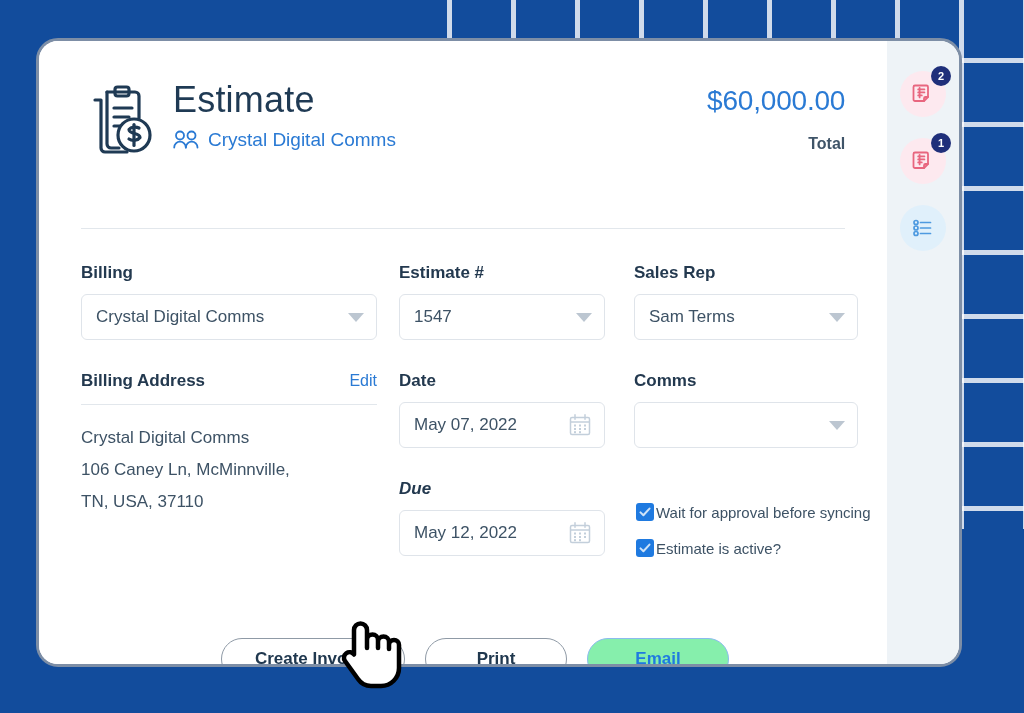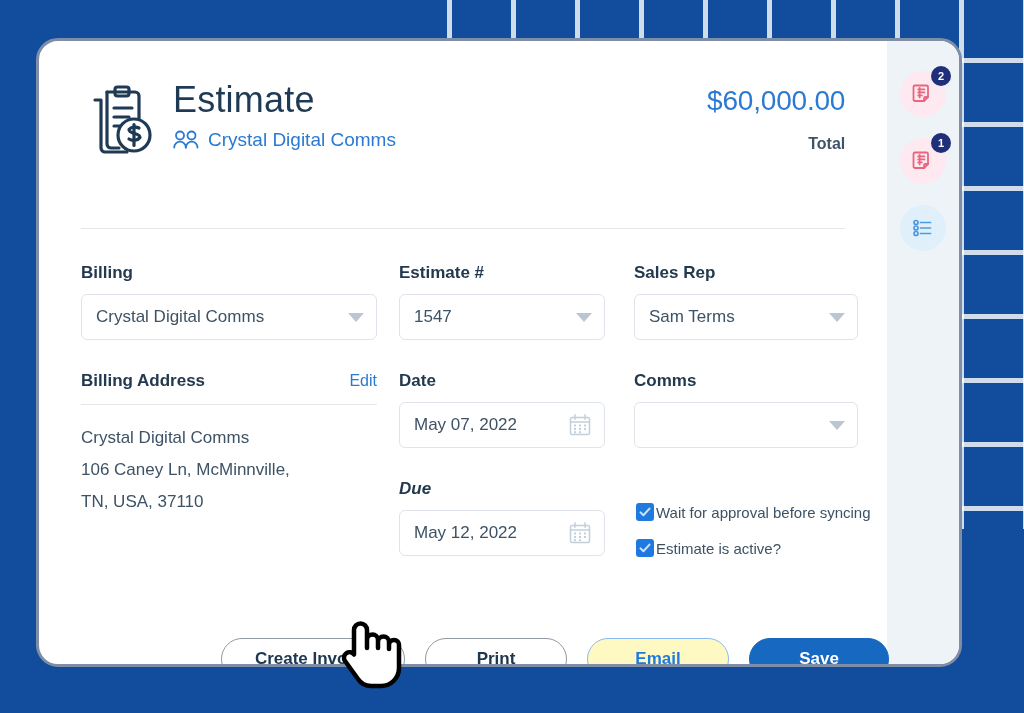--- a/index.html
+++ b/index.html
@@ -42,21 +42,20 @@
     border-radius: 22px;
     overflow: hidden;
     display: flex;
   }
   #card-body {
     position: relative;
     width: 851px;
     height: 100%;
     background: #ffffff;
     padding: 6px;
-    border-radius: 25px;
   }
   #card-rail {
     width: 72px;
     height: 100%;
     background: #eef3f7;
     display: flex;
     flex-direction: column;
     align-items: center;
     padding-top: 30px;
     gap: 21px;
@@ -237,21 +236,21 @@
   .btn-outline-grey {
     width: 184px;
     border: 1px solid #8f9aa6;
     background: #fff;
     color: #20384f;
   }
   .btn-outline-grey.narrow { width: 142px; }
   .btn-outline-blue {
     width: 142px;
     border: 1px solid #8bbbee;
-    background: #fef9c3;
+    background: #86efac;
     color: #1f7ae0;
   }
   .btn-primary {
     width: 140px;
     background: #1668c0;
     color: #fff;
     border: 1px solid #1668c0;
   }
 
   
@@ -443,21 +442,20 @@
           </svg>
         </span>
         <span class="check-label">Estimate is active?</span>
       </div>
     </div>
 
     <div id="buttons">
       <div class="btn btn-outline-grey">Create Invoice</div>
       <div class="btn btn-outline-grey narrow">Print</div>
       <div class="btn btn-outline-blue">Email</div>
-      <div class="btn btn-primary">Save</div>
     </div>
 
   </div>
 
   <div id="card-rail">
 
     <div class="rail-item">
       <div class="rail-circle pink">
         <svg width="24" height="24" viewBox="0 0 24 24" fill="none" stroke="#e8667f" stroke-width="1.8" stroke-linecap="round" stroke-linejoin="round">
           <path d="M4 3.5 h11.5 a1.5 1.5 0 0 1 1.5 1.5 v10 l-4 4 h-9 a1.5 1.5 0 0 1 -1.5 -1.5 v-12.5 a1.5 1.5 0 0 1 1.5 -1.5 z"></path>

